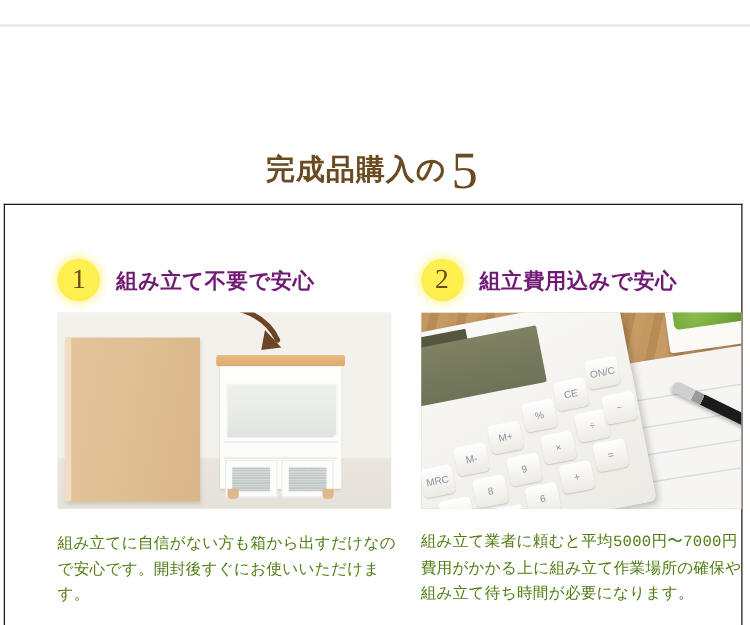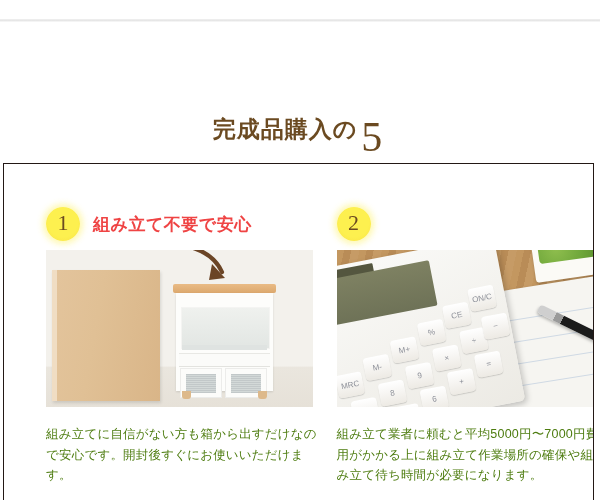--- a/index.html
+++ b/index.html
@@ -10,21 +10,21 @@
   }
   .page{position:relative;width:600px;height:500px;background:#fff;}
 
   
   .top-divider{position:absolute;left:0;top:19px;width:600px;height:3px;
     background:linear-gradient(to bottom,#f2f2f2 0%,#e4e4e4 45%,#fbfbfb 100%);}
 
   
   .section-title{position:absolute;left:0;top:104px;width:600px;height:52px;
     display:flex;align-items:flex-end;justify-content:center;}
-  .title-inner{display:flex;align-items:flex-start;justify-content:center;
+  .title-inner{display:flex;align-items:center;justify-content:center;
     font-family:"Liberation Serif","DejaVu Serif",serif;
     color:#6b4a21;letter-spacing:1px;}
   .title-pre,.title-post{font-size:23px;font-weight:700;}
   .title-num{font-size:42px;font-weight:400;line-height:1;
     padding:0 4px;position:relative;top:2px;
     font-family:"Liberation Serif","DejaVu Serif",serif;color:#6b4a21;}
 
   
   .panel{position:absolute;left:3px;top:163px;width:591px;height:340px;
     border:1px solid #231815;border-bottom:none;background:#fff;
@@ -36,21 +36,21 @@
   .col.right{padding-left:38px;}
 
   
   .item-head{display:flex;align-items:center;height:36px;margin-bottom:8px;}
   .badge{width:34px;height:34px;border-radius:50%;
     background:radial-gradient(circle at 50% 45%,#fdf04f 58%,#fbe94a 78%,#f9e66a 100%);
     display:flex;align-items:center;justify-content:center;flex:0 0 auto;
     box-shadow:0 0 6px 3px rgba(253,240,79,0.45);}
   .badge span{font-family:"Liberation Serif","DejaVu Serif",serif;
     font-size:22px;color:#6b4a21;line-height:1;position:relative;top:-1px;}
-  .item-title{font-size:17px;font-weight:700;color:#ef4444;margin-left:13px;
+  .item-title{font-size:17px;font-weight:700;color:#701a75;margin-left:13px;
     letter-spacing:0.5px;white-space:nowrap;}
 
   
   .photo{position:relative;width:267px;height:157px;overflow:hidden;
     background:#efece6;margin-top:6px;}
 
   
   .room{position:absolute;inset:0;background:
      linear-gradient(to bottom,#f3f1ec 0%,#f3f1ec 74%,#eae6de 74.5%,#e6e1d8 100%);}
   .box{position:absolute;left:6px;top:20px;width:106px;height:131px;
@@ -103,21 +103,21 @@
     box-shadow:0 1px 1px rgba(0,0,0,.16);
     font-size:8px;color:#8d9099;display:flex;align-items:center;justify-content:center;
     font-family:"Liberation Sans",sans-serif;}
   .pen{position:absolute;left:196px;top:78px;width:110px;height:9px;
     background:linear-gradient(to right,#cfcfcf 0 18px,#9a9a9a 18px 26px,#1b1b1b 26px 100%);
     transform:rotate(26deg);border-radius:4px;box-shadow:0 2px 3px rgba(0,0,0,.25);}
 
   
   .body-copy{margin-top:17px;width:272px;font-size:12.5px;line-height:1.65;
     color:#4d7c0f;letter-spacing:0.2px;}
-  .col.right .body-copy{width:262px;}
+  .col.right .body-copy{width:262px;font-family:Liberation Mono, monospace;}
 </style>
 </head>
 <body>
 
 <div class="page">
 
   <div class="top-divider"></div>
 
   <div class="section-title">
     <div class="title-inner">
@@ -159,20 +159,21 @@
         </div>
 
         <div class="body-copy">組み立てに自信がない方も箱から出すだけなので安心です。開封後すぐにお使いいただけます。</div>
       </div>
 
       <div class="col right">
         <div class="item-head">
           <div class="badge">
             <span>2</span>
           </div>
+          <div class="item-title">組立費用込みで安心</div>
         </div>
 
         <div class="photo">
           <div class="desk-wood"></div>
           <div class="plant"></div>
           <div class="paper">
             <div class="rule" style="top:30px"></div>
             <div class="rule" style="top:52px"></div>
             <div class="rule" style="top:74px"></div>
             <div class="rule" style="top:96px"></div>

